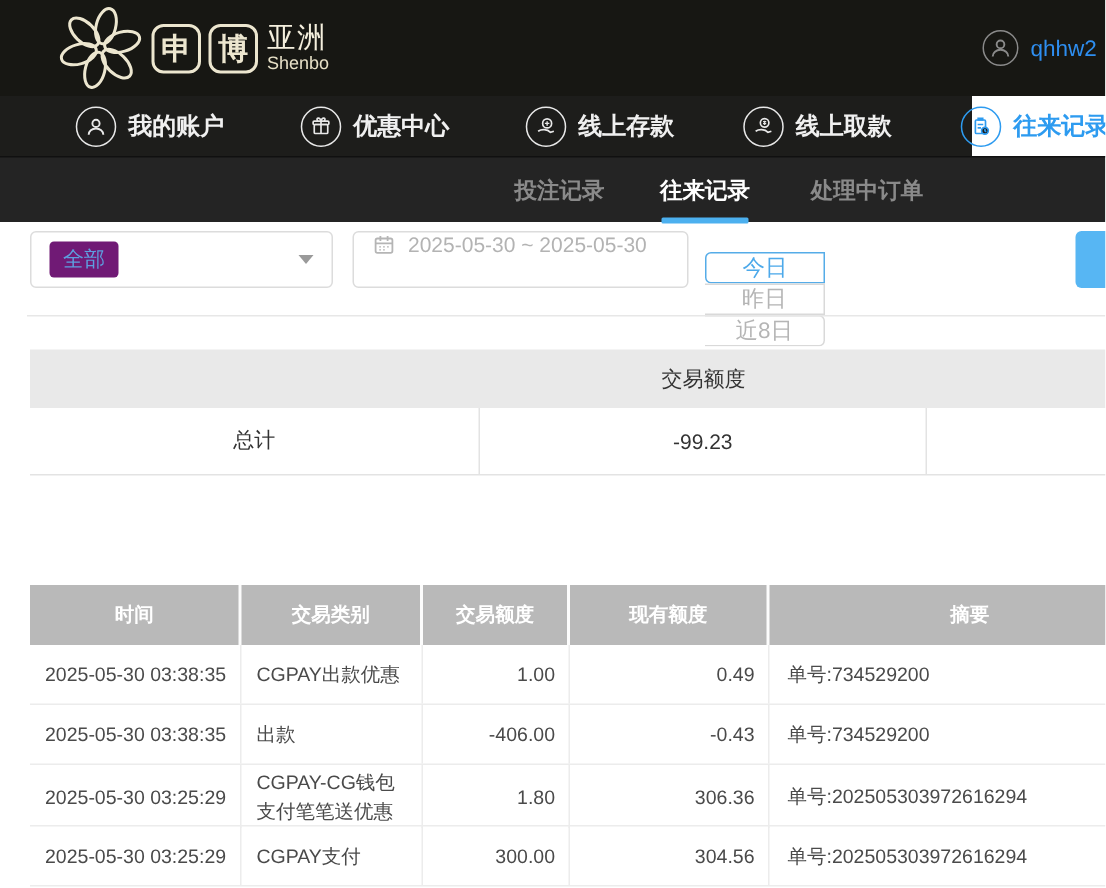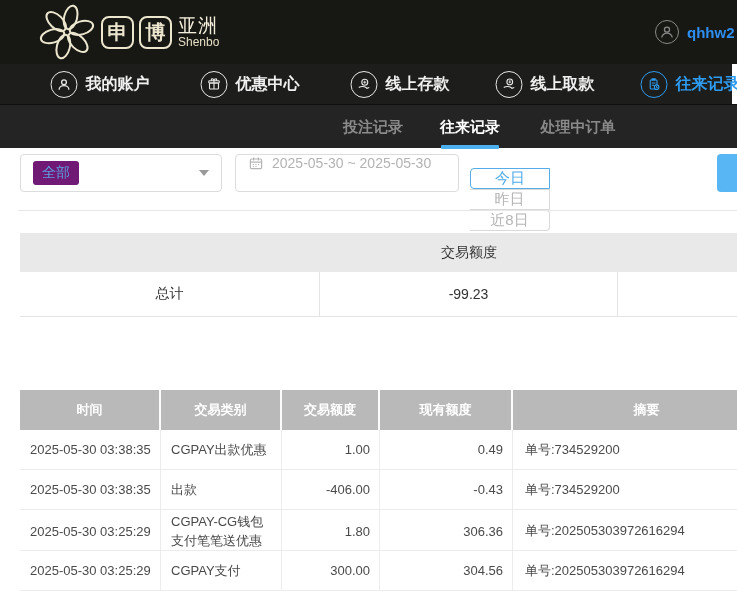--- a/index.html
+++ b/index.html
@@ -13,24 +13,24 @@
   .brand svg.flower { width:58px; height:56px; }
   .logo-box { width:33px; height:33px; border:2px solid #ece6cf; border-radius:8px;
     display:flex; align-items:center; justify-content:center; color:#ece6cf;
     font-size:20px; font-weight:bold; margin-left:5px; }
   .logo-txt { margin-left:6px; color:#ece6cf; line-height:1.05; }
   .logo-txt .cn { font-size:19px; letter-spacing:1px; color:#f4efdd; }
   .logo-txt .en { font-size:12px; color:#e6dfc6; }
   .user-box { position:absolute; left:655px; top:0; height:64px; display:flex; align-items:center; gap:8px; }
   .avatar { width:24px; height:24px; border:1.5px solid #8a8a8a; border-radius:50%;
     display:flex; align-items:center; justify-content:center; }
-  .username { color:#2e8ef0; font-size:15px; font-weight:bold; white-space:nowrap; cursor:pointer; }
-
-  
-  .main-nav { position:absolute; left:0; top:64px; width:732px; height:40px; background:#1d1d1b; }
+  .username { color:#2e8ef0; font-size:15px; font-weight:normal; white-space:nowrap; cursor:pointer; }
+
+  
+  .main-nav { position:absolute; left:0; top:64px; width:648px; height:40px; background:#1d1d1b; }
   .nav-item { position:absolute; top:0; height:40px; transform:translateX(-50%);
     display:flex; align-items:center; gap:8px; color:#f0f0f0; font-size:16px; font-weight:600;
     white-space:nowrap; cursor:pointer; }
   .nav-item .circ { width:27px; height:27px; border:1.5px solid #e8e8e8; border-radius:50%;
     display:flex; align-items:center; justify-content:center; flex:0 0 auto; }
   .nav-item.active { color:#2d9bf0; }
   .nav-item.active .circ { border-color:#2d9bf0; }
 
   
   .tab-bar { position:absolute; left:0; top:104px; width:737px; height:44px; background:#242424; border-top:1px solid #101010; }

